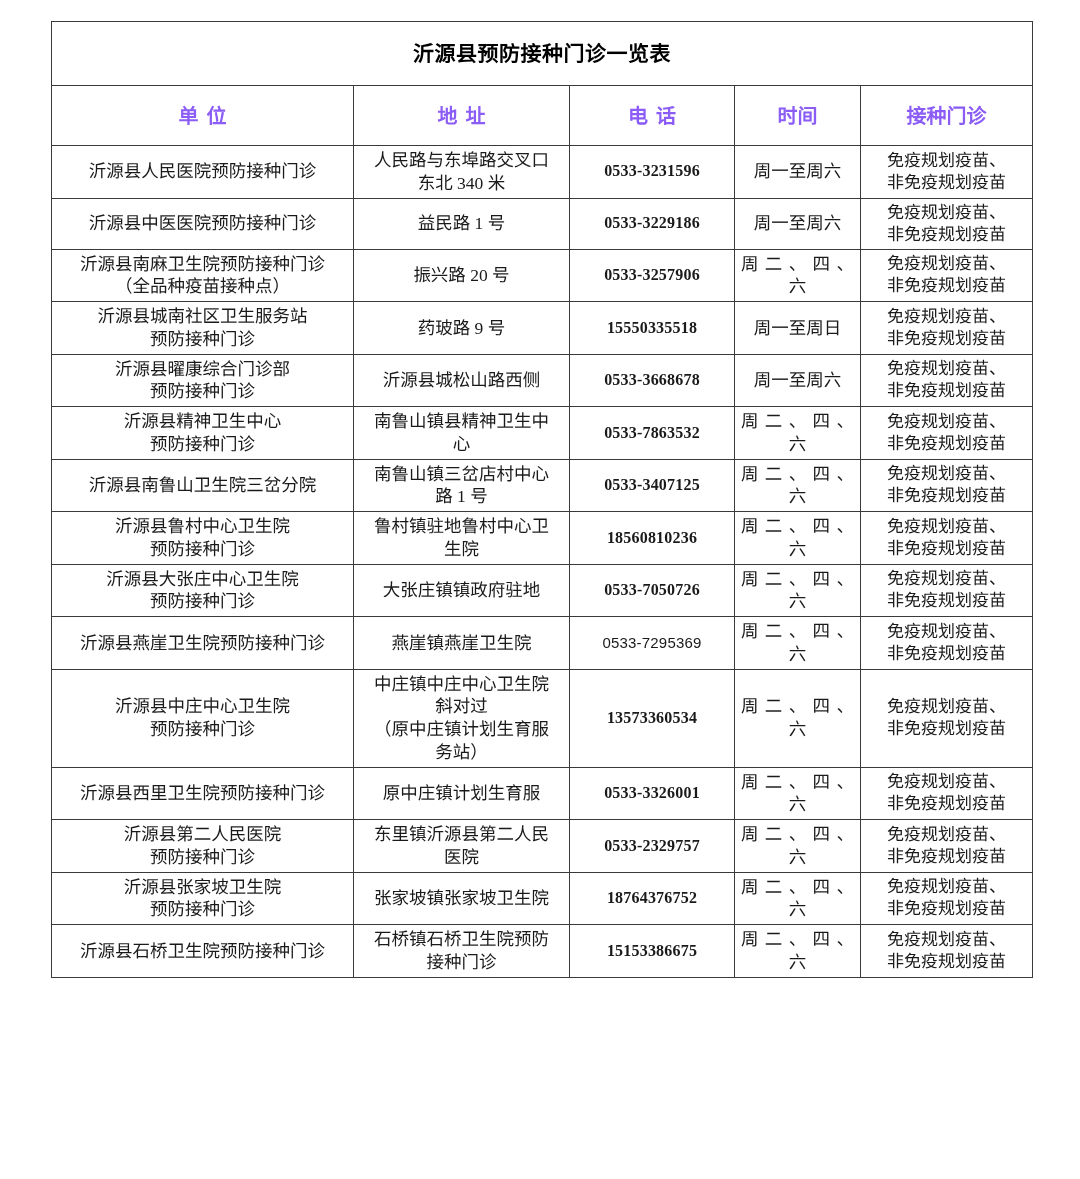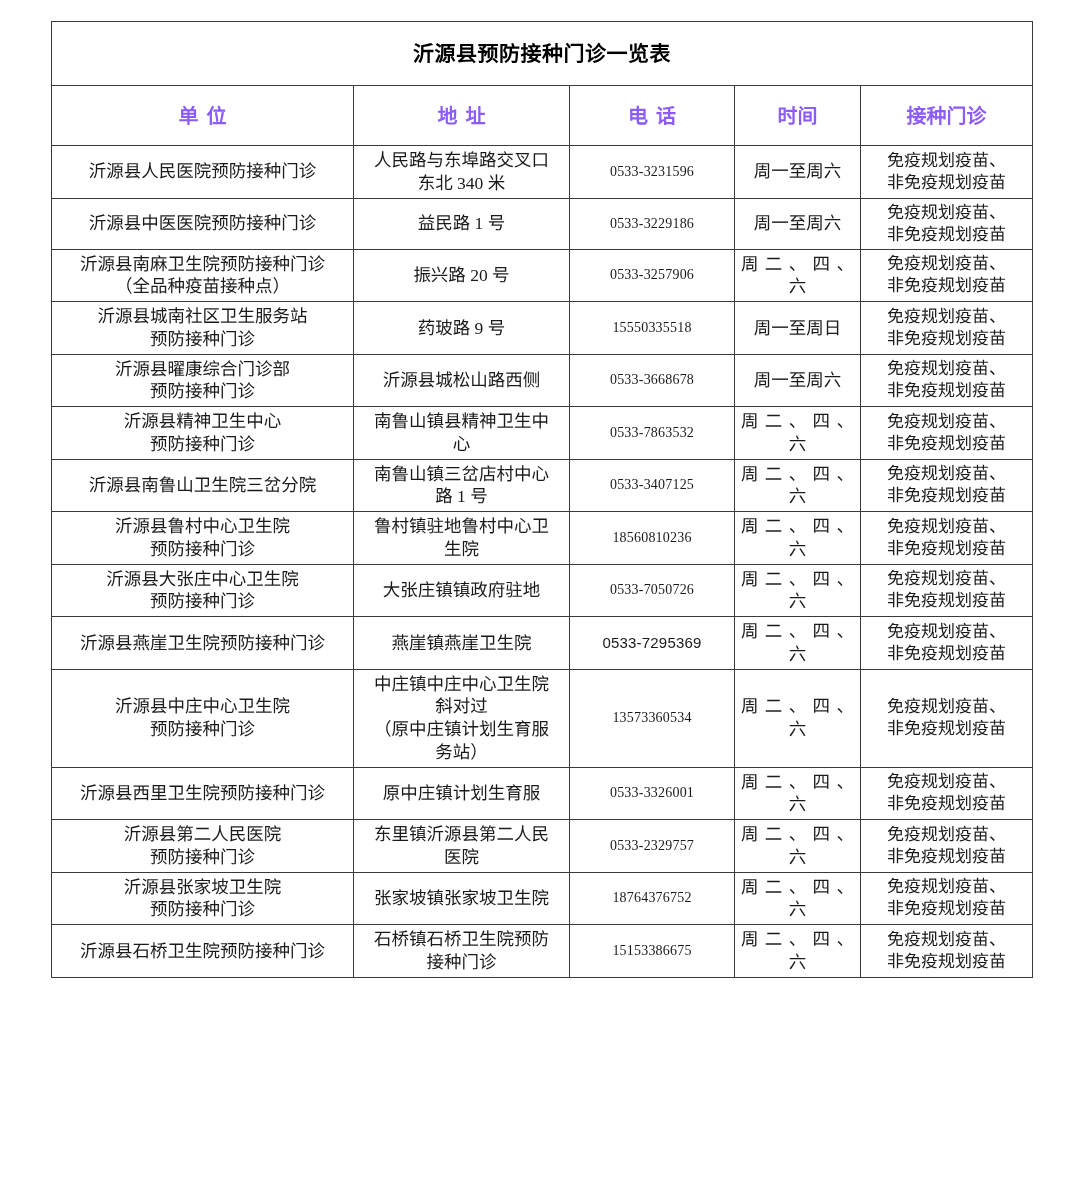--- a/index.html
+++ b/index.html
@@ -74,23 +74,24 @@
   
   .cell-unit {
     font-size: 17.5px;
     padding: 6px 6px;
   }
   .cell-addr {
     font-size: 17.5px;
     padding: 6px 8px;
   }
   .cell-phone {
-    font-size: 14px;
+    font-size: 16px;
     letter-spacing: 0.2px;
     white-space: nowrap;
+    font-weight: bold;
   }
   .cell-phone.bold {
     font-family: "Liberation Sans", "DejaVu Sans", sans-serif;
     font-weight: normal;
     font-size: 15px;
   }
   .cell-time {
     font-size: 17.5px;
     padding: 6px 4px;
   }

